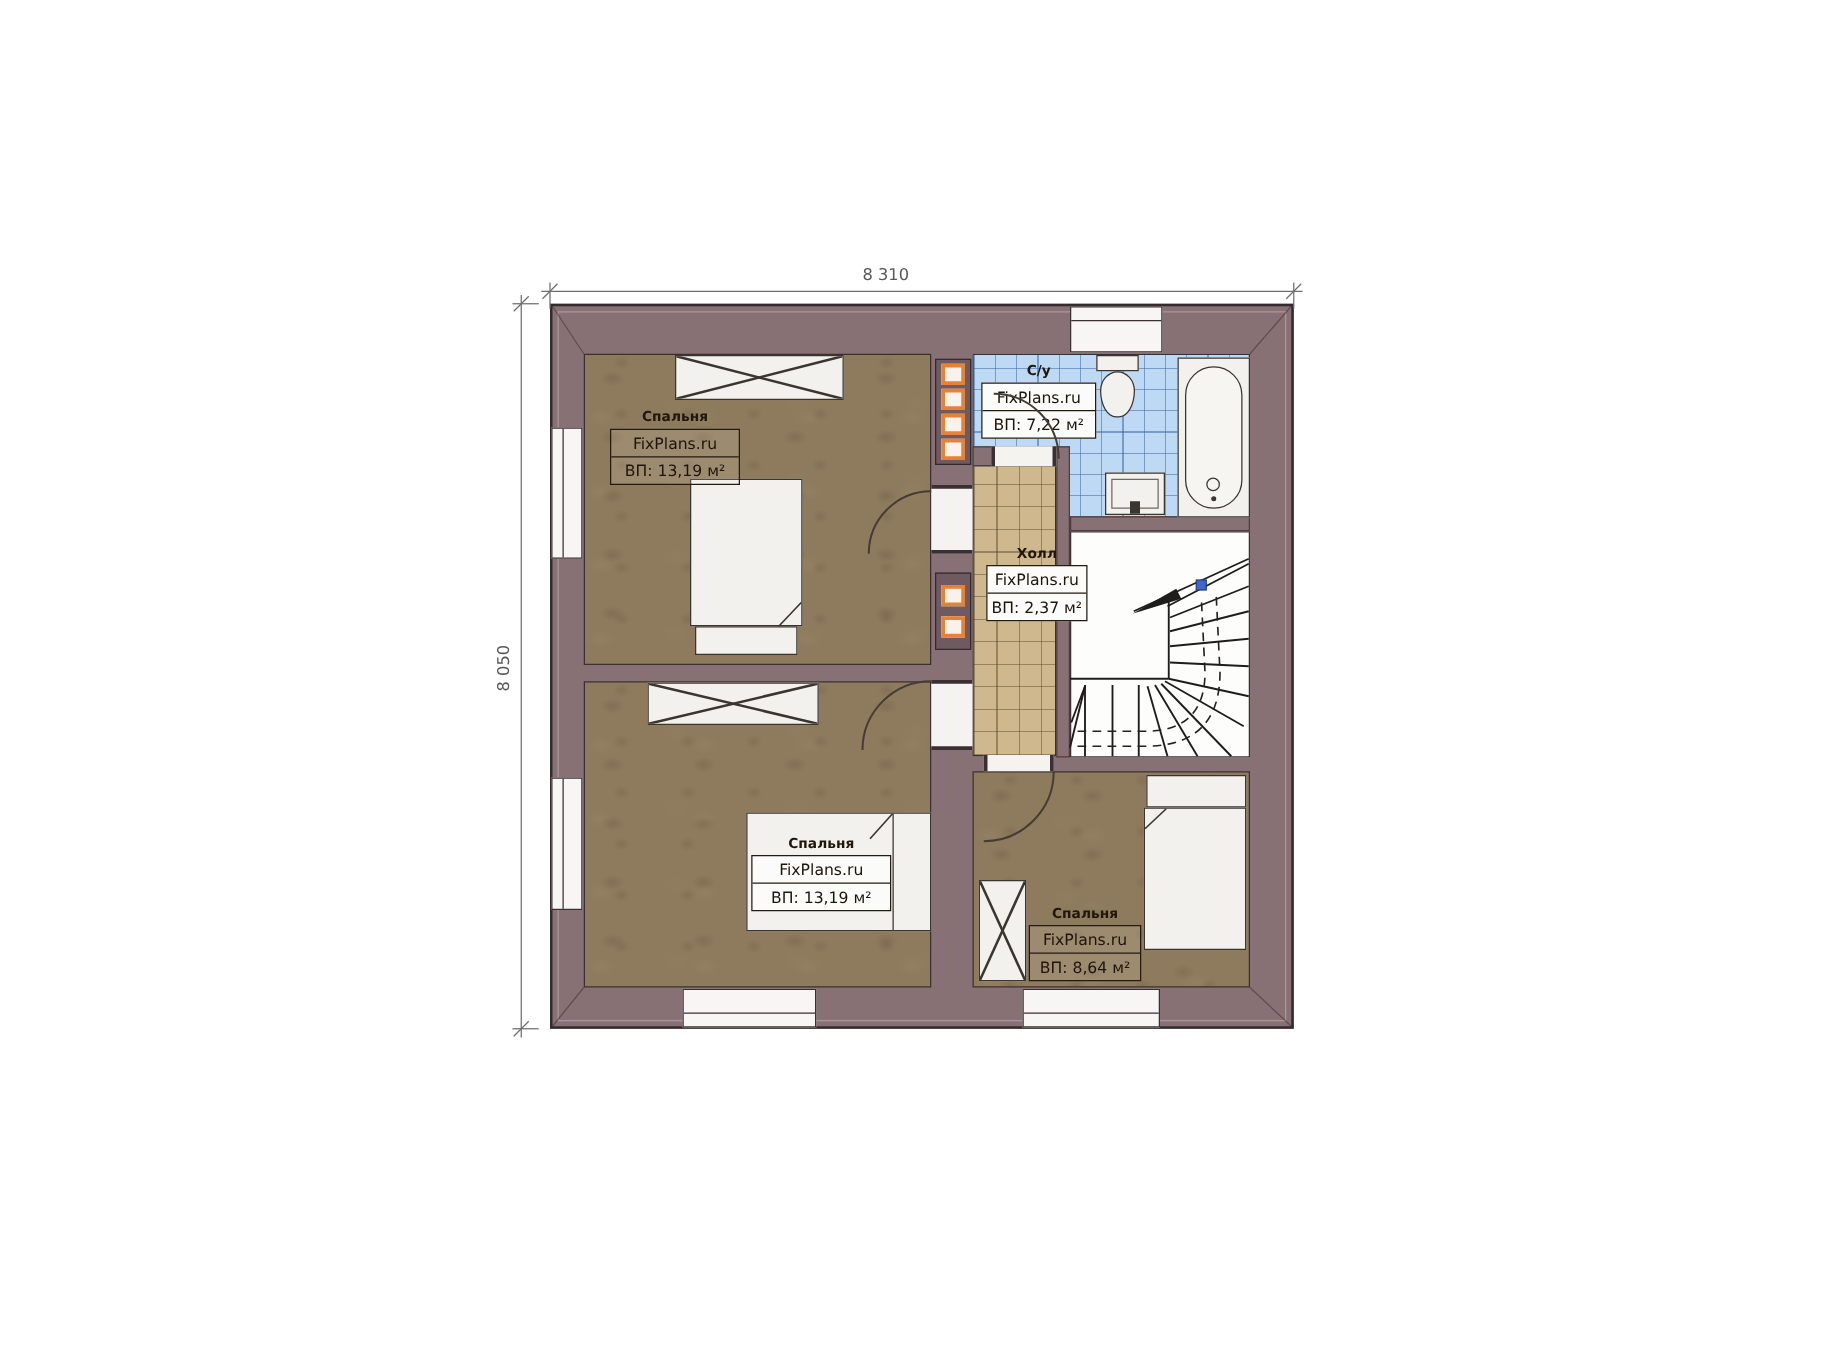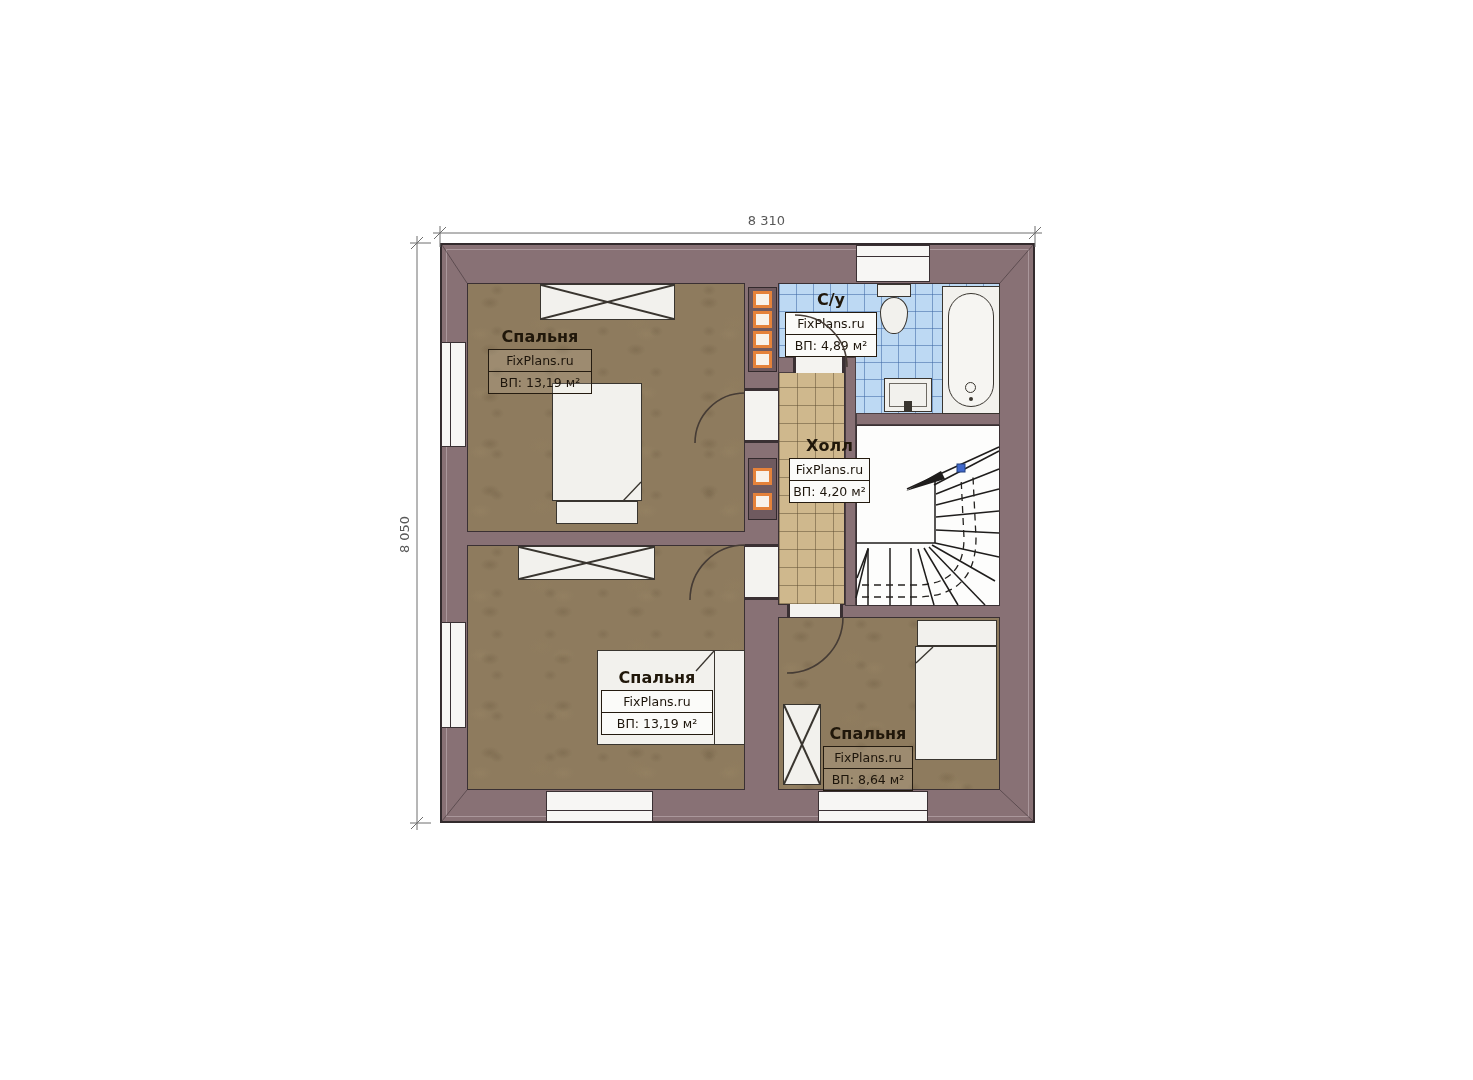--- a/index.html
+++ b/index.html
@@ -33,29 +33,29 @@
   .fline{position:absolute;background:#3a3033;}
   
   .block{position:absolute;background:#6f5a5f;border:1px solid #332a2d;z-index:4;box-sizing:border-box;
          display:flex;flex-direction:column;align-items:center;justify-content:space-evenly;}
   .flue{width:19px;height:17px;background:#f8f2ea;border:3px solid #e5823a;box-sizing:border-box;}
   
   .furn{position:absolute;box-sizing:border-box;background:#f2f1ed;border:1.5px solid #39352f;z-index:4;}
   .round{border-radius:50% 50% 46% 46% / 42% 42% 58% 58%;}
   
   .rlabel{position:absolute;z-index:5;}
-  .rname{font-size:16px;font-weight:bold;color:#20170a;text-align:center;margin-bottom:3px;}
+  .rname{font-size:11px;font-weight:bold;color:#20170a;text-align:center;margin-bottom:3px;}
   .rbox{border:1.5px solid #241b10;}
   .rrow{height:21px;line-height:21px;text-align:center;font-size:12.5px;color:#1d150b;}
   .rrow.area{border-top:1.5px solid #241b10;}
   .lab-white .rbox{background:#fbfbf9;}
   .lab-clear .rbox{background:rgba(246,238,226,0.14);}
   
   .dimtext{position:absolute;font-size:13px;color:#585858;z-index:6;}
-  .dim-top{left:690px;top:213px;width:95px;text-align:right;}
+  .dim-top{left:690px;top:213px;width:95px;text-align:left;}
   .dim-left{left:364px;top:527px;width:80px;text-align:center;transform:rotate(-90deg);}
   svg.overlay{position:absolute;left:0;top:0;width:1473px;height:1080px;z-index:6;pointer-events:none;}
 </style>
 </head>
 <body>
 
 <div class="canvas">
 
   <div class="dimtext dim-top">8 310</div>
   <div class="dimtext dim-left">8 050</div>
@@ -150,28 +150,28 @@
     <div class="rname">Спальня</div>
     <div class="rbox">
       <div class="rrow brand">FixPlans.ru</div>
       <div class="rrow area">ВП: 13,19 м²</div>
     </div>
   </div>
   <div class="rlabel lab-white" style="left:785px;top:290px;width:92px;">
     <div class="rname">С/у</div>
     <div class="rbox">
       <div class="rrow brand">FixPlans.ru</div>
-      <div class="rrow area">ВП: 4,89 м²</div>
+      <div class="rrow area">ВП: 7,22 м²</div>
     </div>
   </div>
   <div class="rlabel lab-white" style="left:789px;top:436px;width:81px;">
     <div class="rname">Холл</div>
     <div class="rbox">
       <div class="rrow brand">FixPlans.ru</div>
-      <div class="rrow area">ВП: 4,20 м²</div>
+      <div class="rrow area">ВП: 2,37 м²</div>
     </div>
   </div>
   <div class="rlabel lab-white" style="left:601px;top:668px;width:112px;">
     <div class="rname">Спальня</div>
     <div class="rbox">
       <div class="rrow brand">FixPlans.ru</div>
       <div class="rrow area">ВП: 13,19 м²</div>
     </div>
   </div>
   <div class="rlabel lab-clear" style="left:823px;top:724px;width:90px;">

